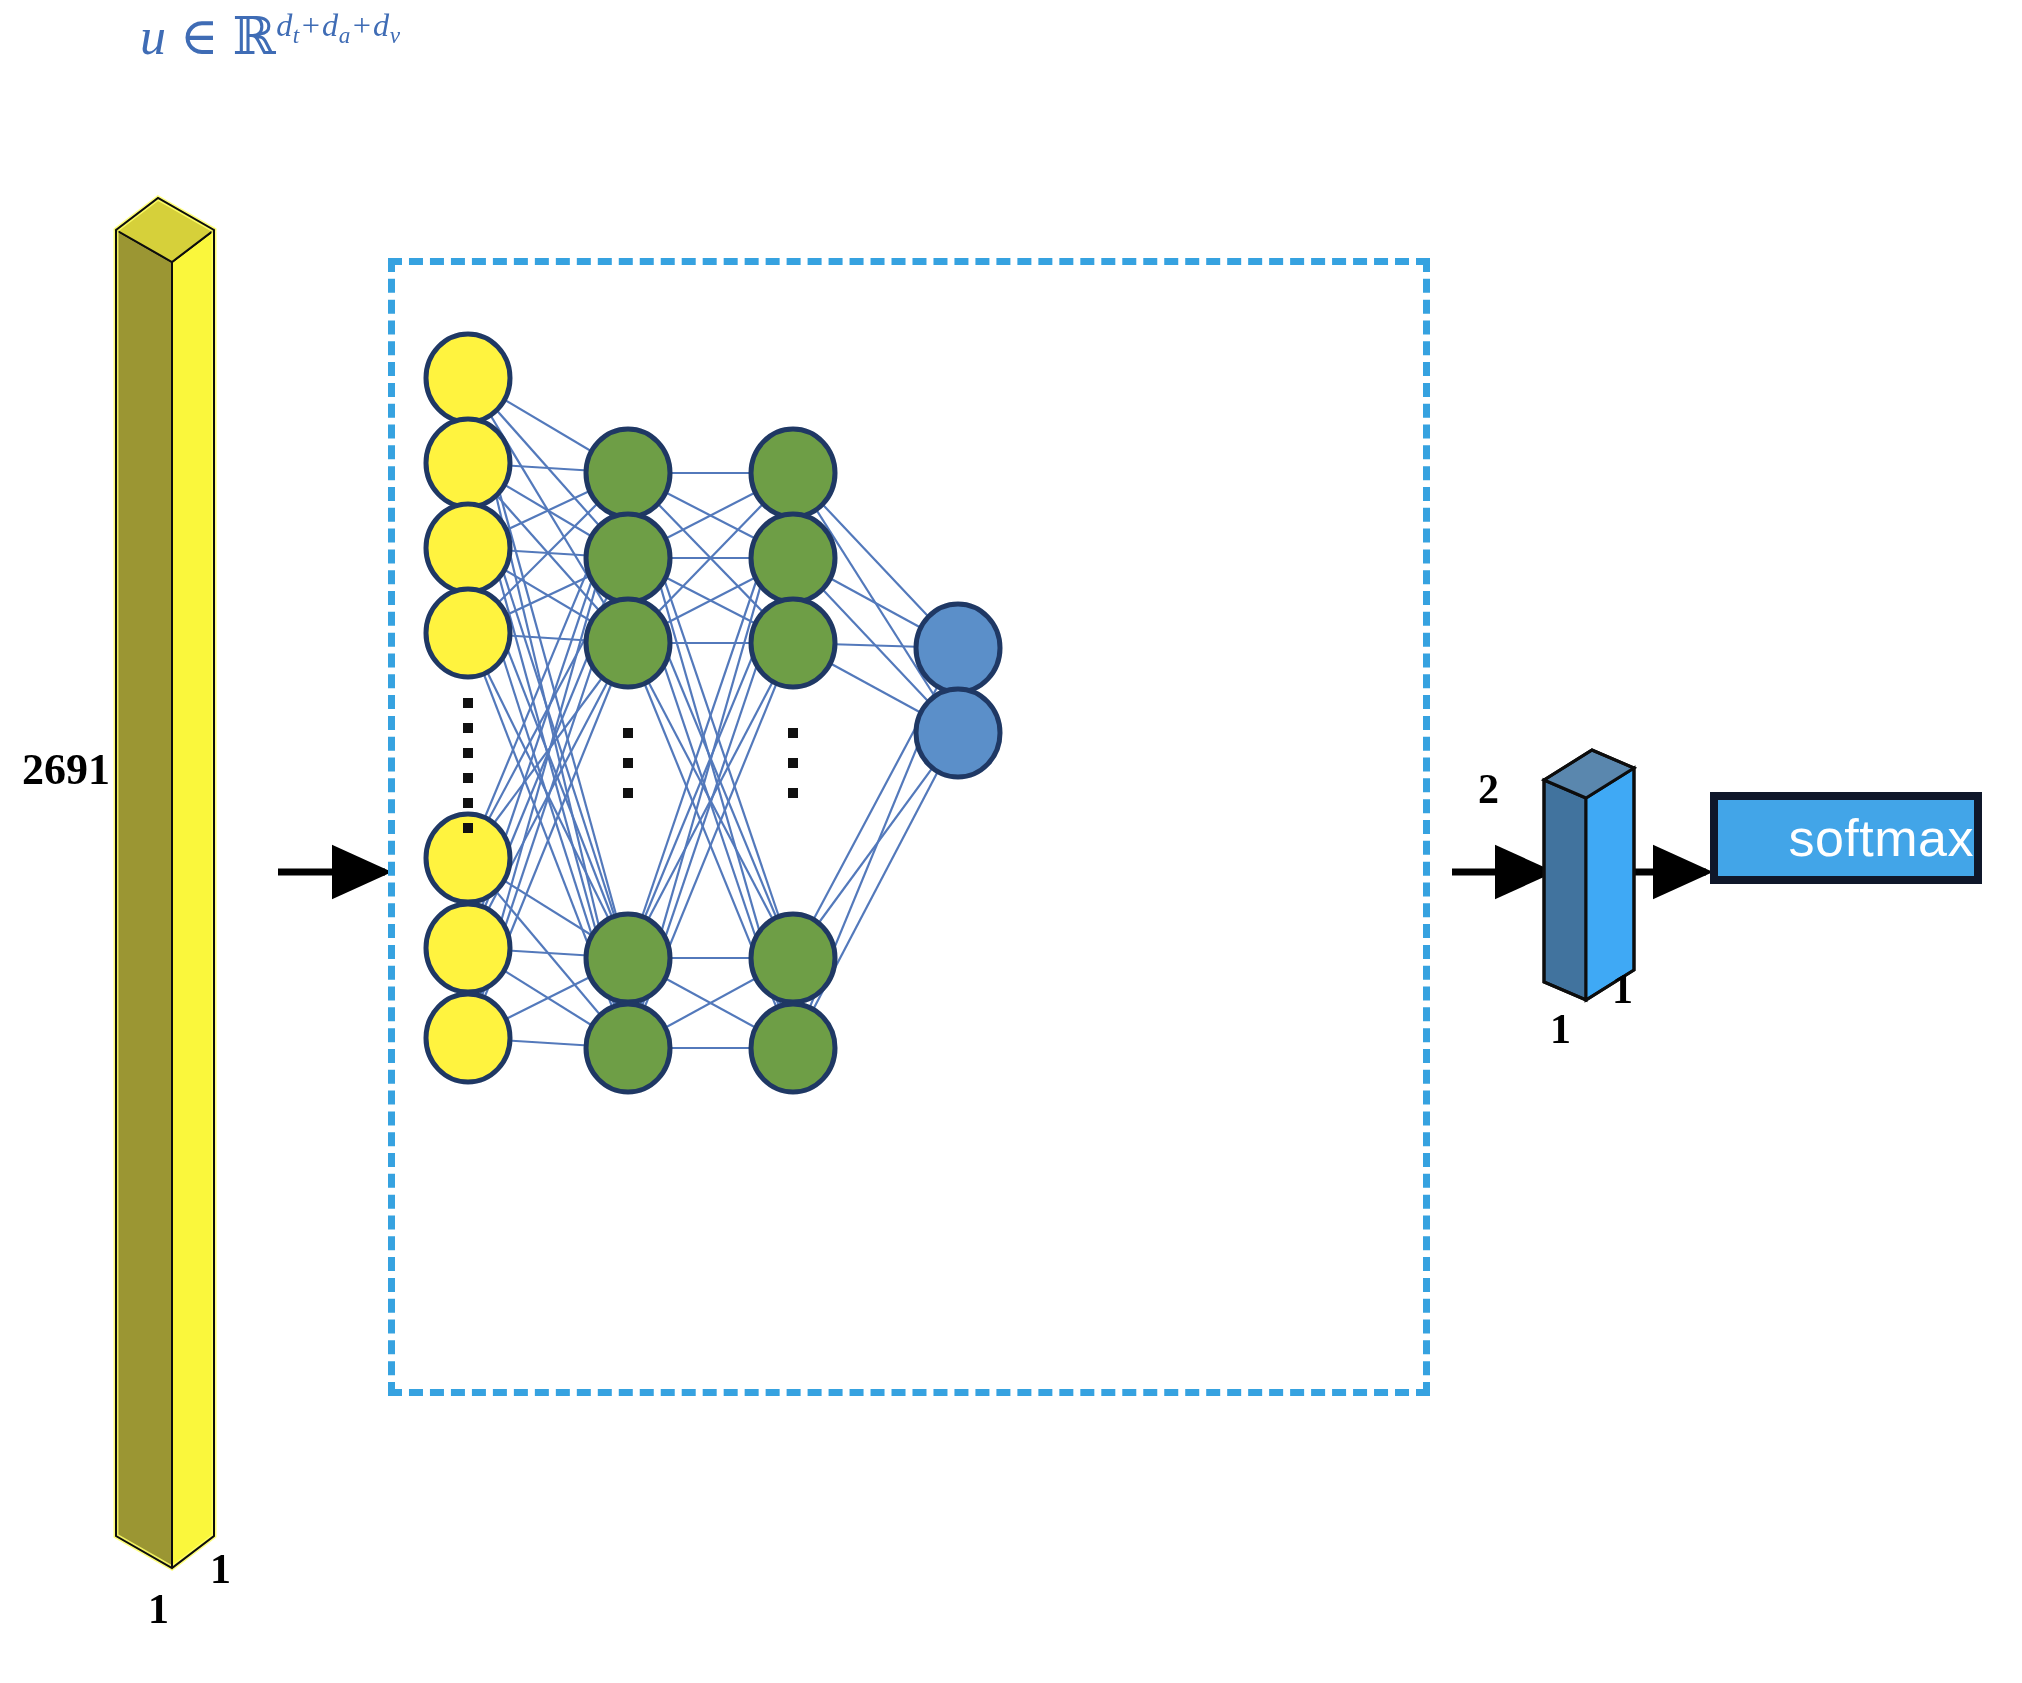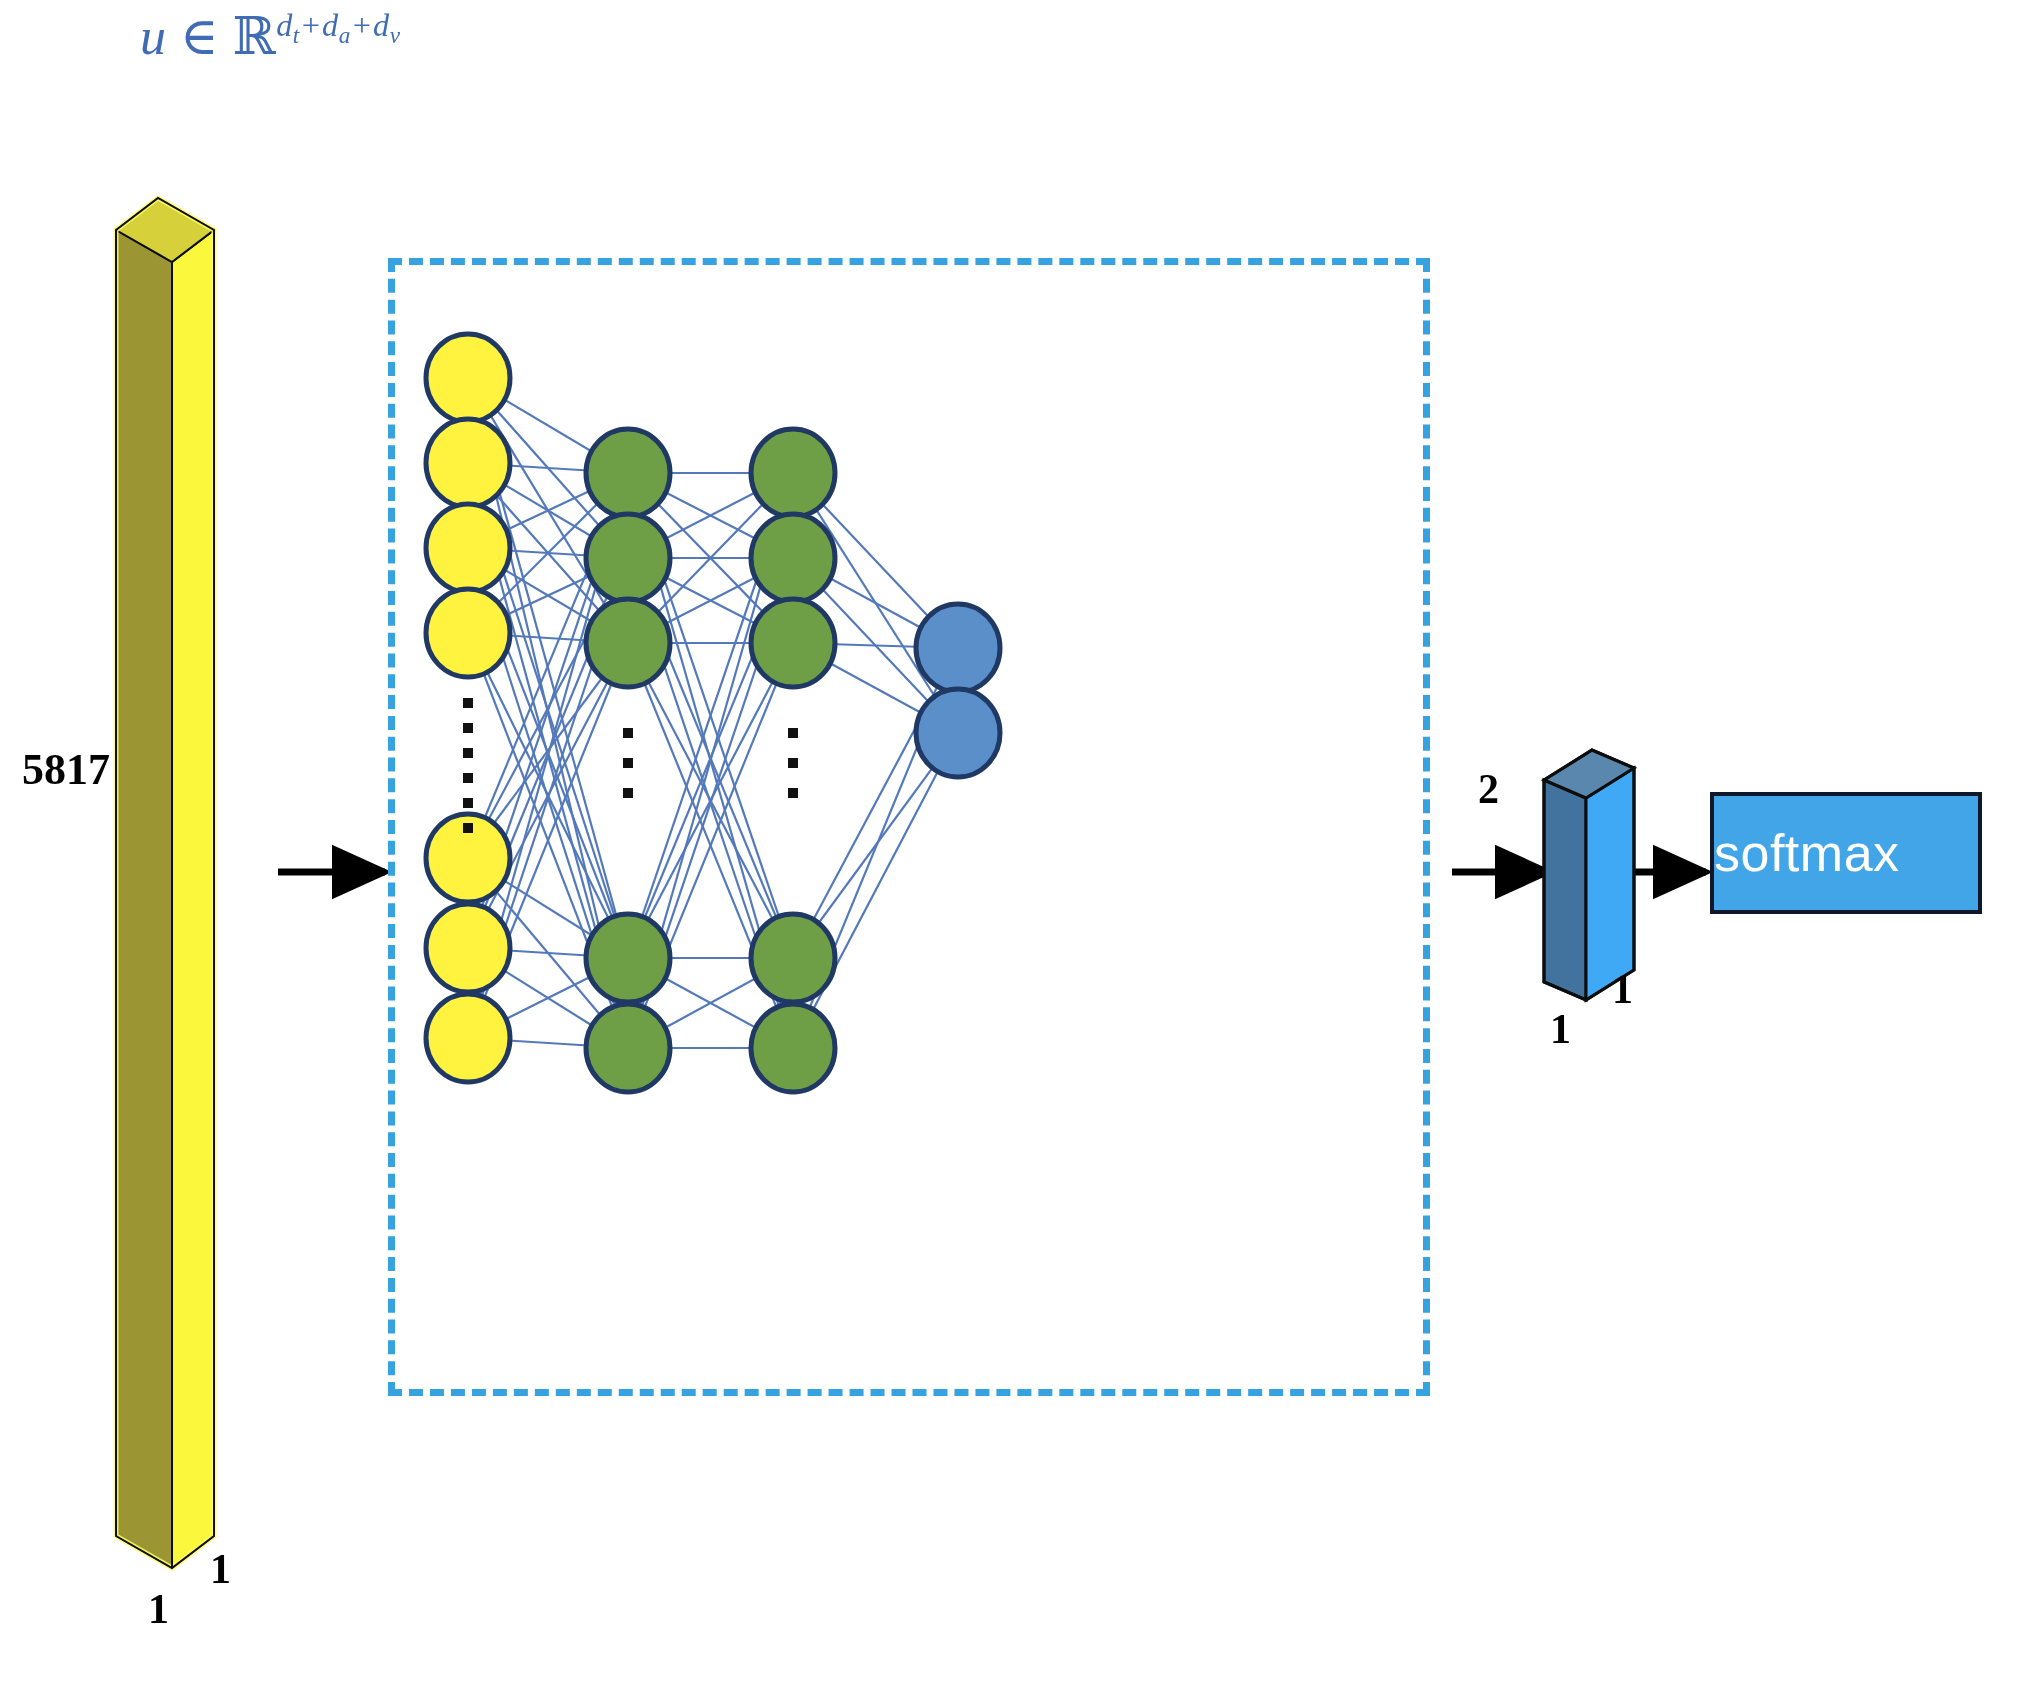--- a/index.html
+++ b/index.html
@@ -98,27 +98,27 @@
     left: 388px;
     top: 258px;
   }
 
   
   .softmax-box {
     position: absolute;
     left: 1710px;
     top: 792px;
     width: 272px;
-    height: 122px;
+    height: 92px;
     background: #42a5e8;
-    border: 4px solid #0f172a;
+    border: 8px solid #0f172a;
     box-sizing: border-box;
     display: flex;
     align-items: center;
-    justify-content: flex-start;
+    justify-content: flex-end;
   }
   .softmax-text {
     color: #ffffff;
     font-family: "Liberation Sans", sans-serif;
     font-size: 52px;
     line-height: 1;
     letter-spacing: 0.5px;
   }
 
   .abs-svg { position: absolute; left: 0; top: 0; pointer-events: none; }
@@ -140,21 +140,21 @@
 
     <polygon points="62,166 62,1472 104,1440 104,134" fill="#FAF73C" stroke="#0d0d0d" stroke-width="2"></polygon>
 
     <polygon points="6,134 48,102 104,134 62,166" fill="#D6D03A" stroke="#0d0d0d" stroke-width="2"></polygon>
 
     <polygon points="6,134 48,102 104,134 104,1440 62,1472 6,1440" fill="none" stroke="#FFFF66" stroke-width="5" opacity="0.85"></polygon>
     <polygon points="6,134 48,102 104,134 104,1440 62,1472 6,1440" fill="none" stroke="#0d0d0d" stroke-width="2"></polygon>
     <line x1="62" y1="166" x2="62" y2="1472" stroke="#0d0d0d" stroke-width="2"></line>
   </svg>
 
-  <div class="num-label label-3099">5817</div>
+  <div class="num-label label-3099">2691</div>
   <div class="num-label label-bar-1a">1</div>
   <div class="num-label label-bar-1b">1</div>
 
   <svg class="abs-svg" width="2022" height="1683">
     <defs>
       <marker id="ah" markerWidth="9" markerHeight="9" refX="7.6" refY="4.5" orient="auto" markerUnits="strokeWidth">
         <path d="M0,0.6 L8.6,4.5 L0,8.4 Z" fill="#000000"></path>
       </marker>
     </defs>
     <line x1="278" y1="872" x2="385" y2="872" stroke="#000000" stroke-width="7" marker-end="url(#ah)"></line>

